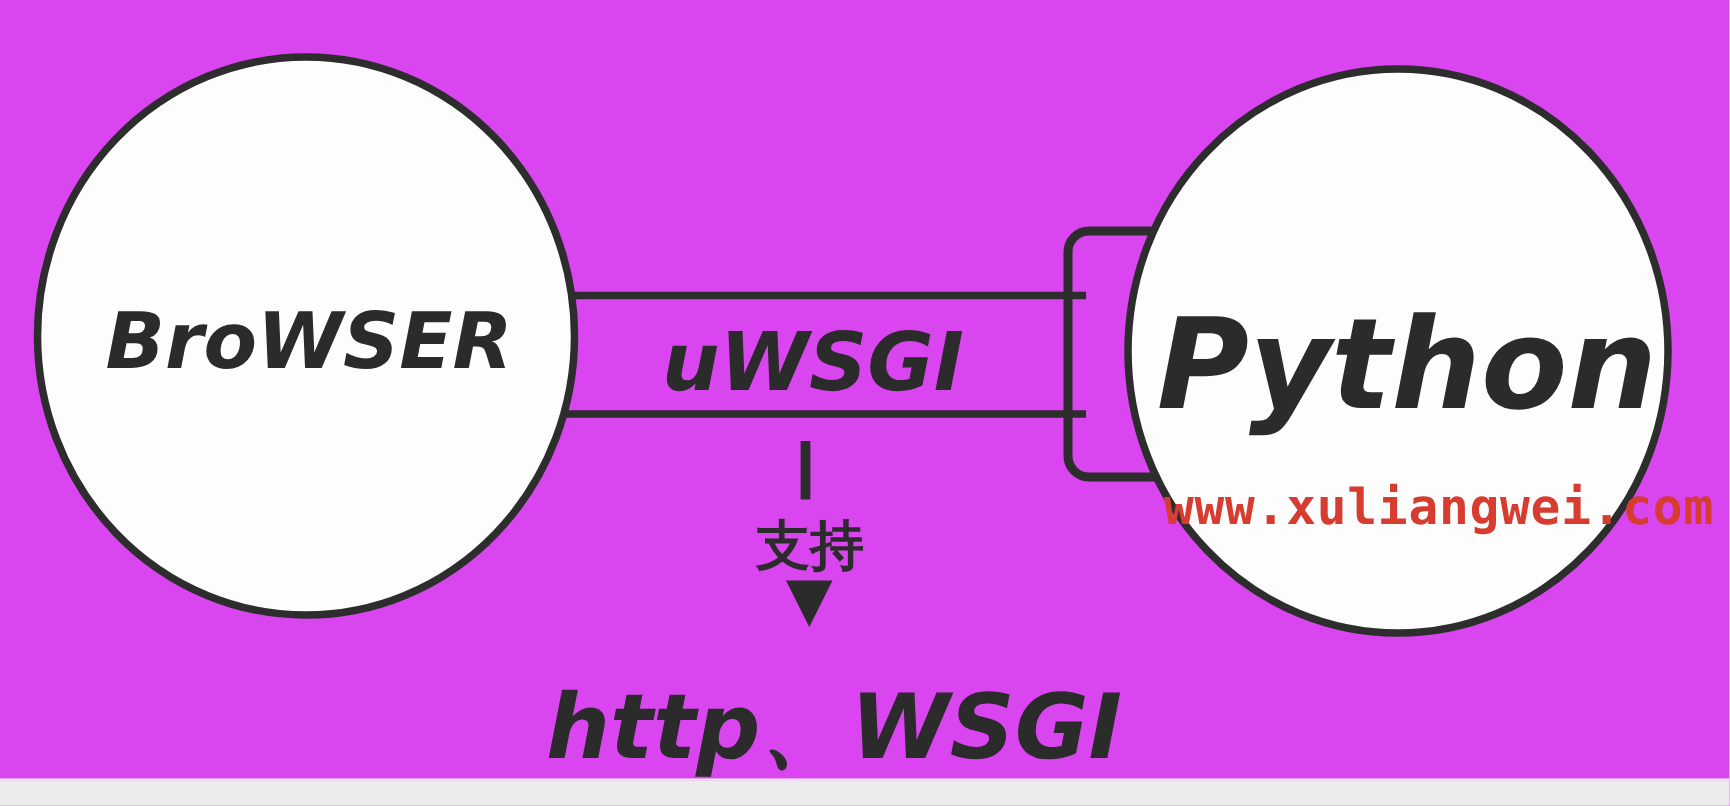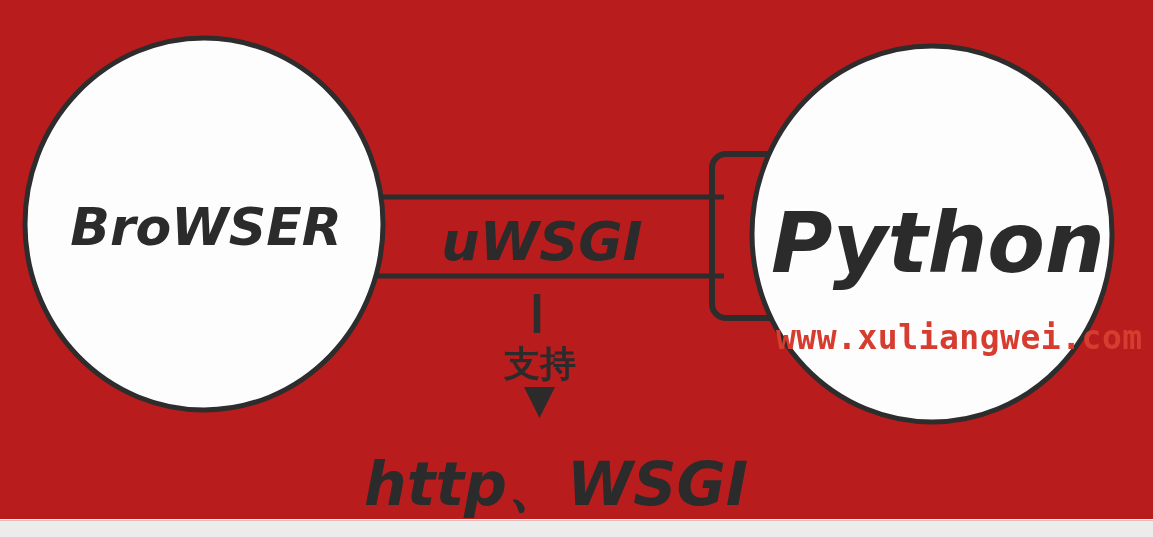--- a/index.html
+++ b/index.html
@@ -7,21 +7,21 @@
     padding: 0;
     background: #fefefe;
     width: 1153px;
     height: 537px;
     overflow: hidden;
   }
   .stage {
     position: relative;
     width: 1153px;
     height: 537px;
-    background: #b91c1c;
+    background: #d946ef;
   }
   svg { display: block; }
 
   .ink-stroke {
     stroke: #2d2d2d;
     fill: none;
     stroke-linecap: butt;
   }
   .node {
     fill: #fdfdfd;

